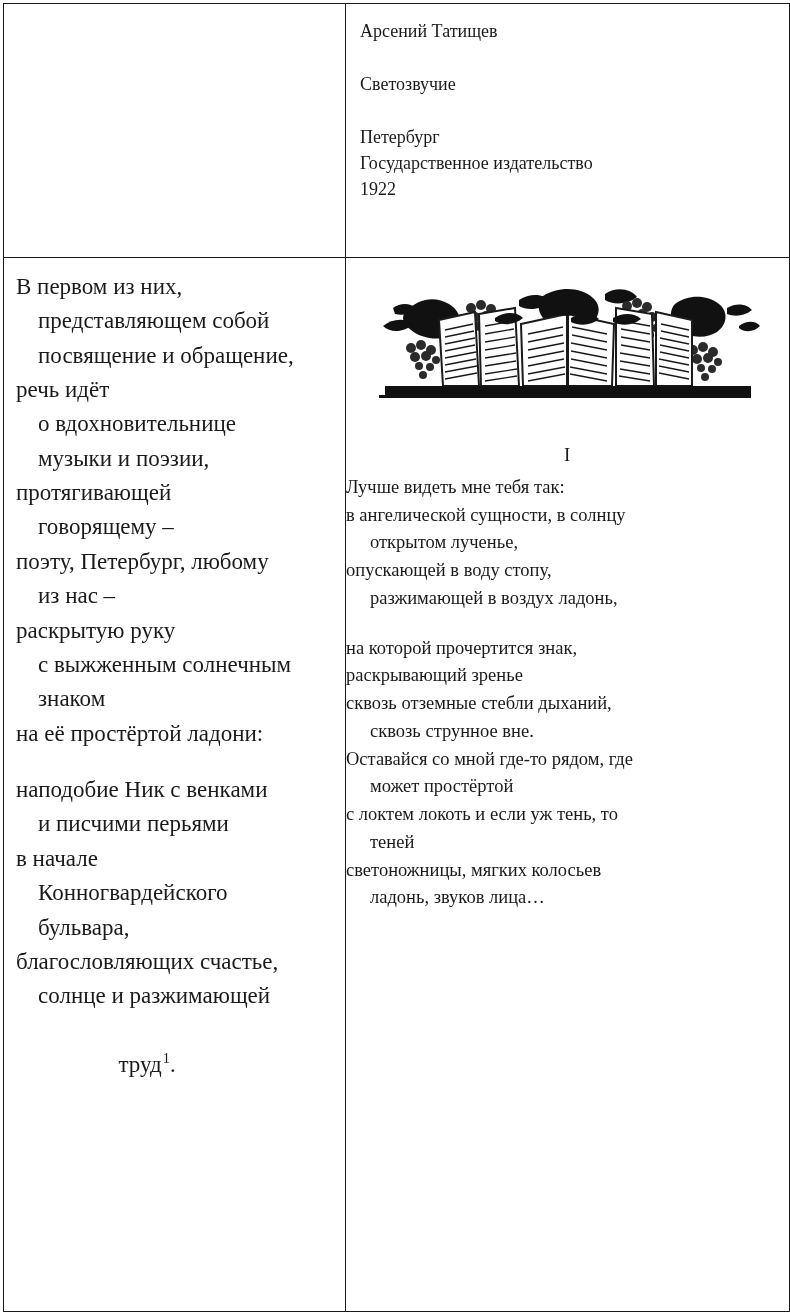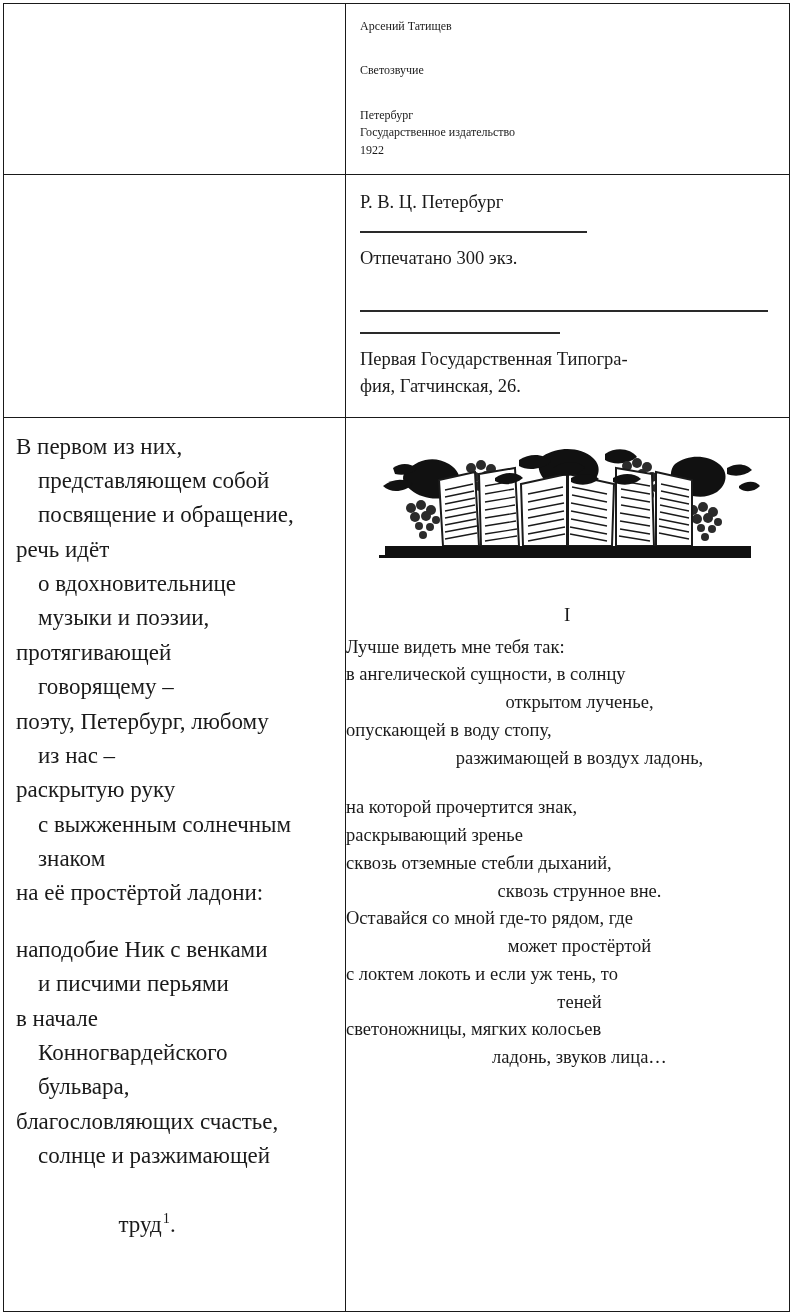--- a/index.html
+++ b/index.html
@@ -39,21 +39,21 @@
 
   .col-left  { width: 341px; }
   .col-right { width: 443px; }
 
   .cell-pad {
     padding: 14px 14px 10px 14px;
   }
 
   
   .title-block {
-    font-size: 12px;
+    font-size: 18px;
     line-height: 1.45;
   }
   .title-block .line { white-space: pre; }
   .title-block .gap { height: 27px; }
 
   
   .imprint-block {
     font-size: 18.5px;
     line-height: 1.45;
   }
@@ -103,21 +103,21 @@
     margin-top: 42px;
     letter-spacing: 0.5px;
   }
 
   .poem {
     font-size: 18.5px;
     line-height: 1.5;
     margin-top: 8px;
   }
   .poem .ln { white-space: pre-wrap; }
-  .poem .ind { padding-left: 24px; text-align: center; }
+  .poem .ind { padding-left: 24px; }
   .poem .stanza-gap { height: 22px; }
 </style>
 </head>
 <body>
 
 <div class="page">
   <table class="doc-table">
     <tbody>
 
       <tr>
@@ -128,39 +128,20 @@
             <div class="gap"></div>
             <div class="line">Светозвучие</div>
             <div class="gap"></div>
             <div class="line">Петербург</div>
             <div class="line">Государственное издательство</div>
             <div class="line">1922</div>
           </div>
         </td>
       </tr>
 
-      <tr>
-        <td class="col-left"></td>
-        <td class="col-right">
-          <div class="cell-pad imprint-block">
-            <div class="line">Р. В. Ц. Петербург</div>
-            <div class="sp-16"></div>
-            <hr class="rule rule-short">
-            <div class="sp-12"></div>
-            <div class="line">Отпечатано 300 экз.</div>
-            <div class="sp-38"></div>
-            <hr class="rule rule-long">
-            <div class="sp-20"></div>
-            <hr class="rule rule-mid">
-            <div class="sp-12"></div>
-            <div class="line">Первая Государственная Типогра-</div>
-            <div class="line">фия, Гатчинская, 26.</div>
-          </div>
-        </td>
-      </tr>
 
       <tr>
 
         <td class="col-left">
           <div class="commentary">
             <div id="commentary-stanza-1">
                 <div class="ln">В первом из них,</div>
                 <div class="ln ind">представляющем собой</div>
                 <div class="ln ind">посвящение и обращение,</div>
                 <div class="ln">речь идёт</div>

